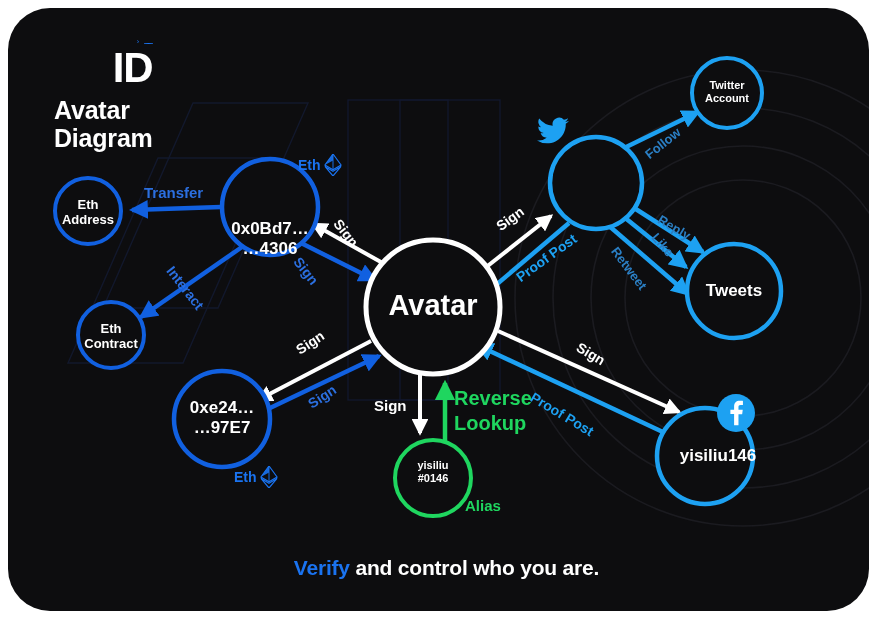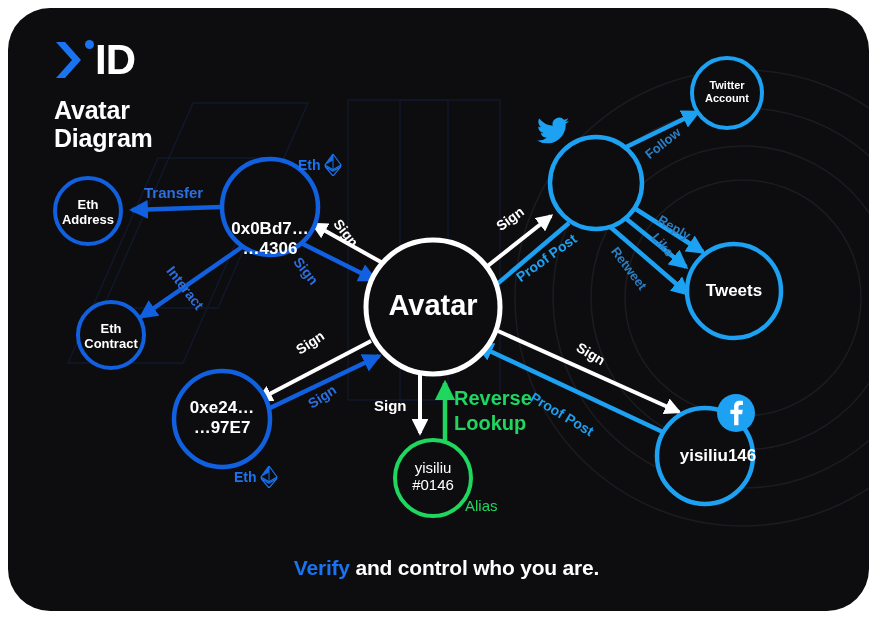--- a/index.html
+++ b/index.html
@@ -39,22 +39,23 @@
   }
   
   #brand {
     position: absolute;
     left: 46px;
     top: 32px;
     z-index: 30;
   }
   #logo-row {
     display: flex;
-    align-items: flex-start;
+    align-items: flex-end;
     height: 48px;
+    flex-direction: column;
   }
   #logo-chev {
     display: block;
     width: 30px;
     height: 40px;
   }
   #logo-dot {
     width: 9px;
     height: 9px;
     background: #1a73f0;
@@ -98,21 +99,21 @@
     text-align: center;
     color: #ffffff;
     z-index: 20;
     pointer-events: none;
     line-height: 1.15;
     white-space: pre-line;
   }
   .tag-label {
     position: absolute;
     z-index: 21;
-    font-weight: normal;
+    font-weight: bold;
     font-size: 13px;
   }
   
   .edge-label {
     position: absolute;
     z-index: 22;
     font-weight: bold;
     white-space: nowrap;
     transform-origin: 0 0;
   }
@@ -233,21 +234,21 @@
 
     <div class="node-label" style="left:30px; top:190px; width:100px; font-size:13px; font-weight:bold;">Eth
 Address</div>
     <div class="node-label" style="left:192px; top:178px; width:140px; font-size:17px; font-weight:bold;margin-top:33px;">0x0Bd7…
 …4306</div>
     <div class="node-label" style="left:53px; top:314px; width:100px; font-size:13px; font-weight:bold;">Eth
 Contract</div>
     <div class="node-label" style="left:144px; top:390px; width:140px; font-size:17px; font-weight:bold;">0xe24…
 …97E7</div>
     <div class="node-label" style="left:345px; top:281px; width:160px; font-size:29px; font-weight:bold;">Avatar</div>
-    <div class="node-label" style="left:375px; top:451px; width:100px; font-size:15px; font-weight:normal;">yisiliu
+    <div class="node-label" style="left:375px; top:451px; width:100px; font-size:11px; font-weight:bold;">yisiliu
 #0146</div>
     <div class="node-label" style="left:669px; top:71px; width:100px; font-size:11px; font-weight:bold;">Twitter
 Account</div>
     <div class="node-label" style="left:666px; top:273px; width:120px; font-size:17px; font-weight:bold;">Tweets</div>
     <div class="node-label" style="left:640px; top:438px; width:140px; font-size:17px; font-weight:bold;">yisiliu146</div>
 
     <div class="edge-label" style="left:136px; top:176px; font-size:15px; color:#2b6fe0;">Transfer</div>
     <div class="edge-label" style="left:168px; top:255px; font-size:14px; color:#2b6fe0; transform:rotate(52deg);">Interact</div>
     <div class="edge-label" style="left:295px; top:246px; font-size:14px; color:#2b6fe0; transform:rotate(52deg);">Sign</div>
     <div class="edge-label" style="left:335px; top:208px; font-size:14px; color:#ffffff; transform:rotate(52deg);">Sign</div>

